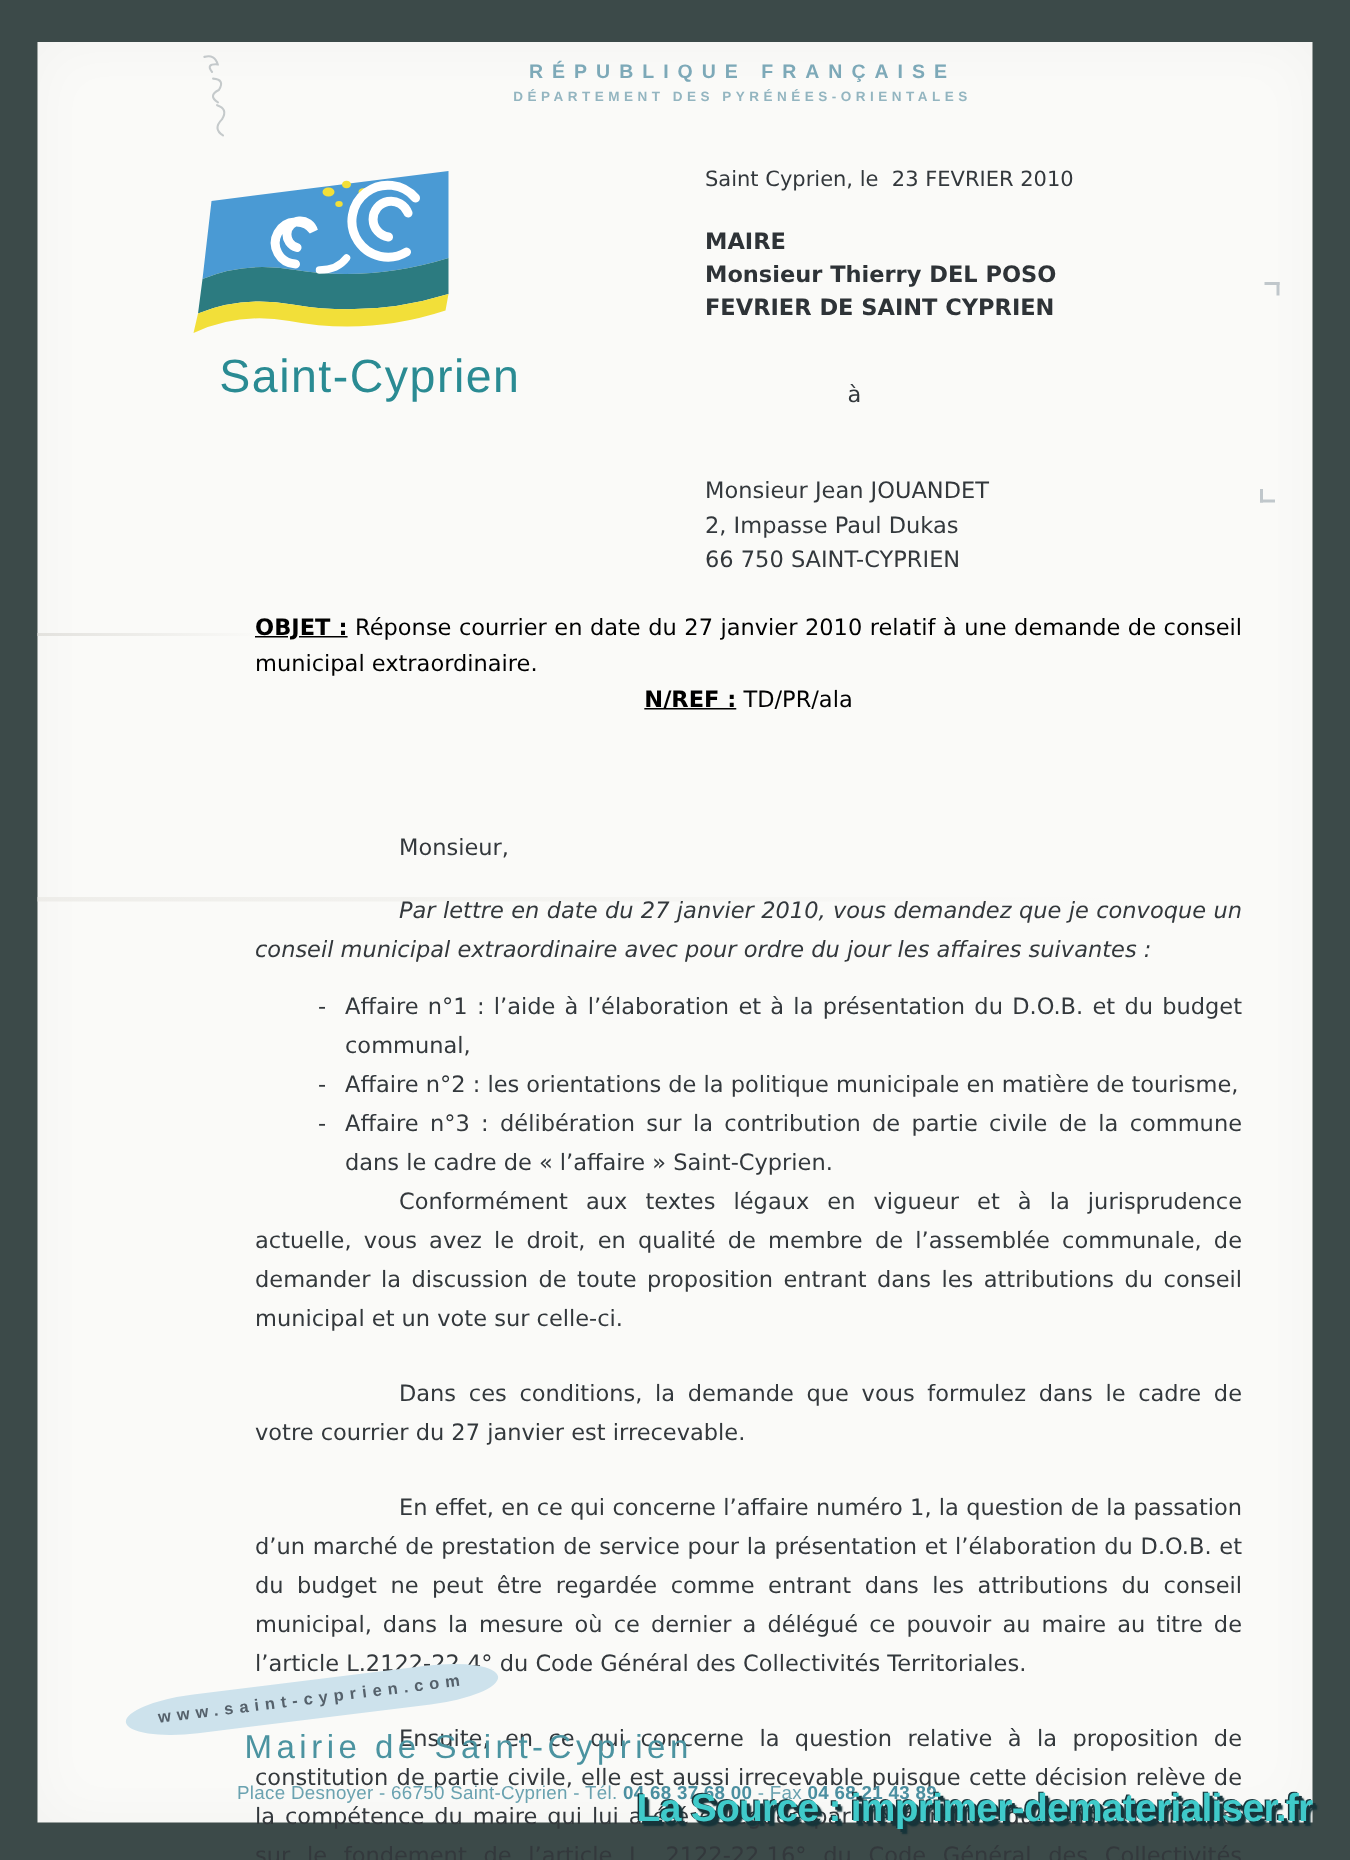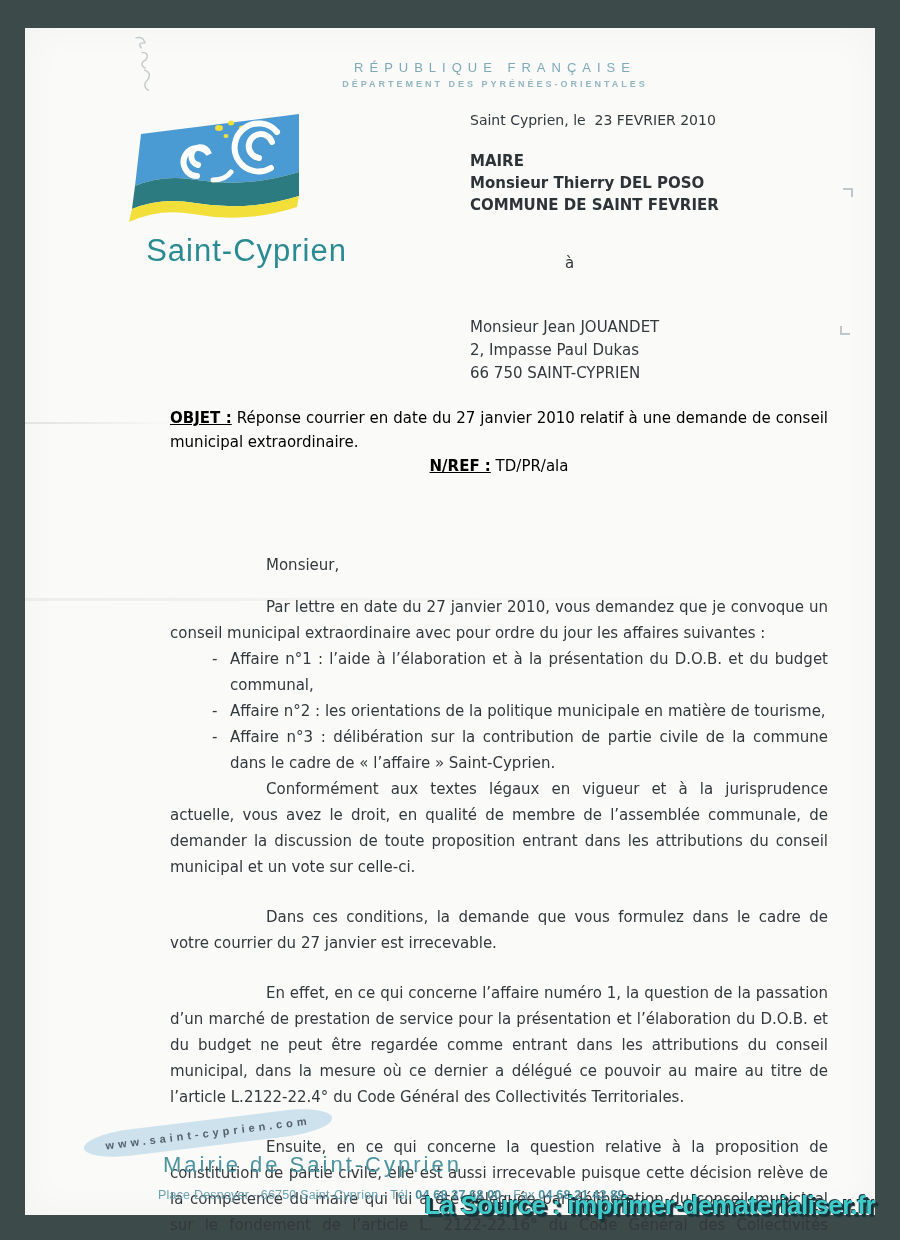--- a/index.html
+++ b/index.html
@@ -14,23 +14,22 @@
     position:absolute;left:25px;top:28px;width:850px;height:1187px;
     background:#fafaf8;
     box-shadow:inset 0 0 40px rgba(0,0,0,0.03);
   }
   
   .rf-header{
     position:absolute;top:12px;left:0;width:100%;
     text-align:center;
   }
   .rf-line1{
-    font-size:13px;letter-spacing:6px;color:#7da9b8;font-weight:normal;
+    font-size:13px;letter-spacing:6px;color:#7da9b8;font-weight:bold;
     padding-left:90px;
-    margin-top:20px;
   }
   .rf-line2{
     font-size:9px;letter-spacing:3px;color:#93b5c0;font-weight:bold;
     margin-top:4px;padding-left:90px;
   }
   
   .scribble{position:absolute;left:95px;top:8px;opacity:.55;transform:rotate(18deg);}
   
   .logo{position:absolute;left:62px;top:78px;width:260px;text-align:right;}
   .logo svg{display:block;margin:0 auto;}
@@ -64,21 +63,21 @@
   .objet .lbl{font-weight:bold;text-decoration:underline;}
   .nref{margin-top:0;text-align:center;}
   
   .body-text{
     position:absolute;left:145px;top:524px;width:658px;
     font-family:"DejaVu Sans",sans-serif;font-size:15px;color:#33383c;
     line-height:26px;
   }
   .body-text p{margin:0 0 24px 0;text-align:justify;text-indent:96px;}
   .body-text p.salutation{margin:0 0 16px 0;text-align:left;}
-  .body-text p.no-gap{margin-bottom:0;}
+  .body-text p.no-gap{margin-bottom:12px;font-style:italic;}
   .li{position:relative;padding-left:60px;text-align:justify;}
   .li .dash{position:absolute;left:42px;top:0;}
   .after-list{margin-top:24px;}
   
   .fold1{position:absolute;left:0;top:394px;width:150px;height:2px;
     background:linear-gradient(to right,#e3e2de,rgba(250,250,248,0));}
   .fold2{position:absolute;left:0;top:570px;width:100%;height:3px;
     background:linear-gradient(to right,#ebeae6,rgba(250,250,248,0) 85%);opacity:.8;}
   .cropmark{position:absolute;width:8px;height:7px;opacity:.5;}
   .cropmark.m1{left:818px;top:160px;border-top:2px solid #8795a0;border-right:2px solid #8795a0;}
@@ -150,21 +149,21 @@
       </g>
     </svg>
     <div class="logo-name">Saint-Cyprien</div>
   </div>
 
   <div class="dateline">Saint Cyprien, le  23 FEVRIER 2010</div>
 
   <div class="sender">
     <div>MAIRE</div>
     <div>Monsieur Thierry DEL POSO</div>
-    <div>COMMUNE DE SAINT FEVRIER</div>
+    <div>FEVRIER DE SAINT CYPRIEN</div>
   </div>
 
   <div class="to-particle">à</div>
 
   <div class="recipient">
     <div>Monsieur Jean JOUANDET</div>
     <div>2, Impasse Paul Dukas</div>
     <div>66 750 SAINT-CYPRIEN</div>
   </div>
 

